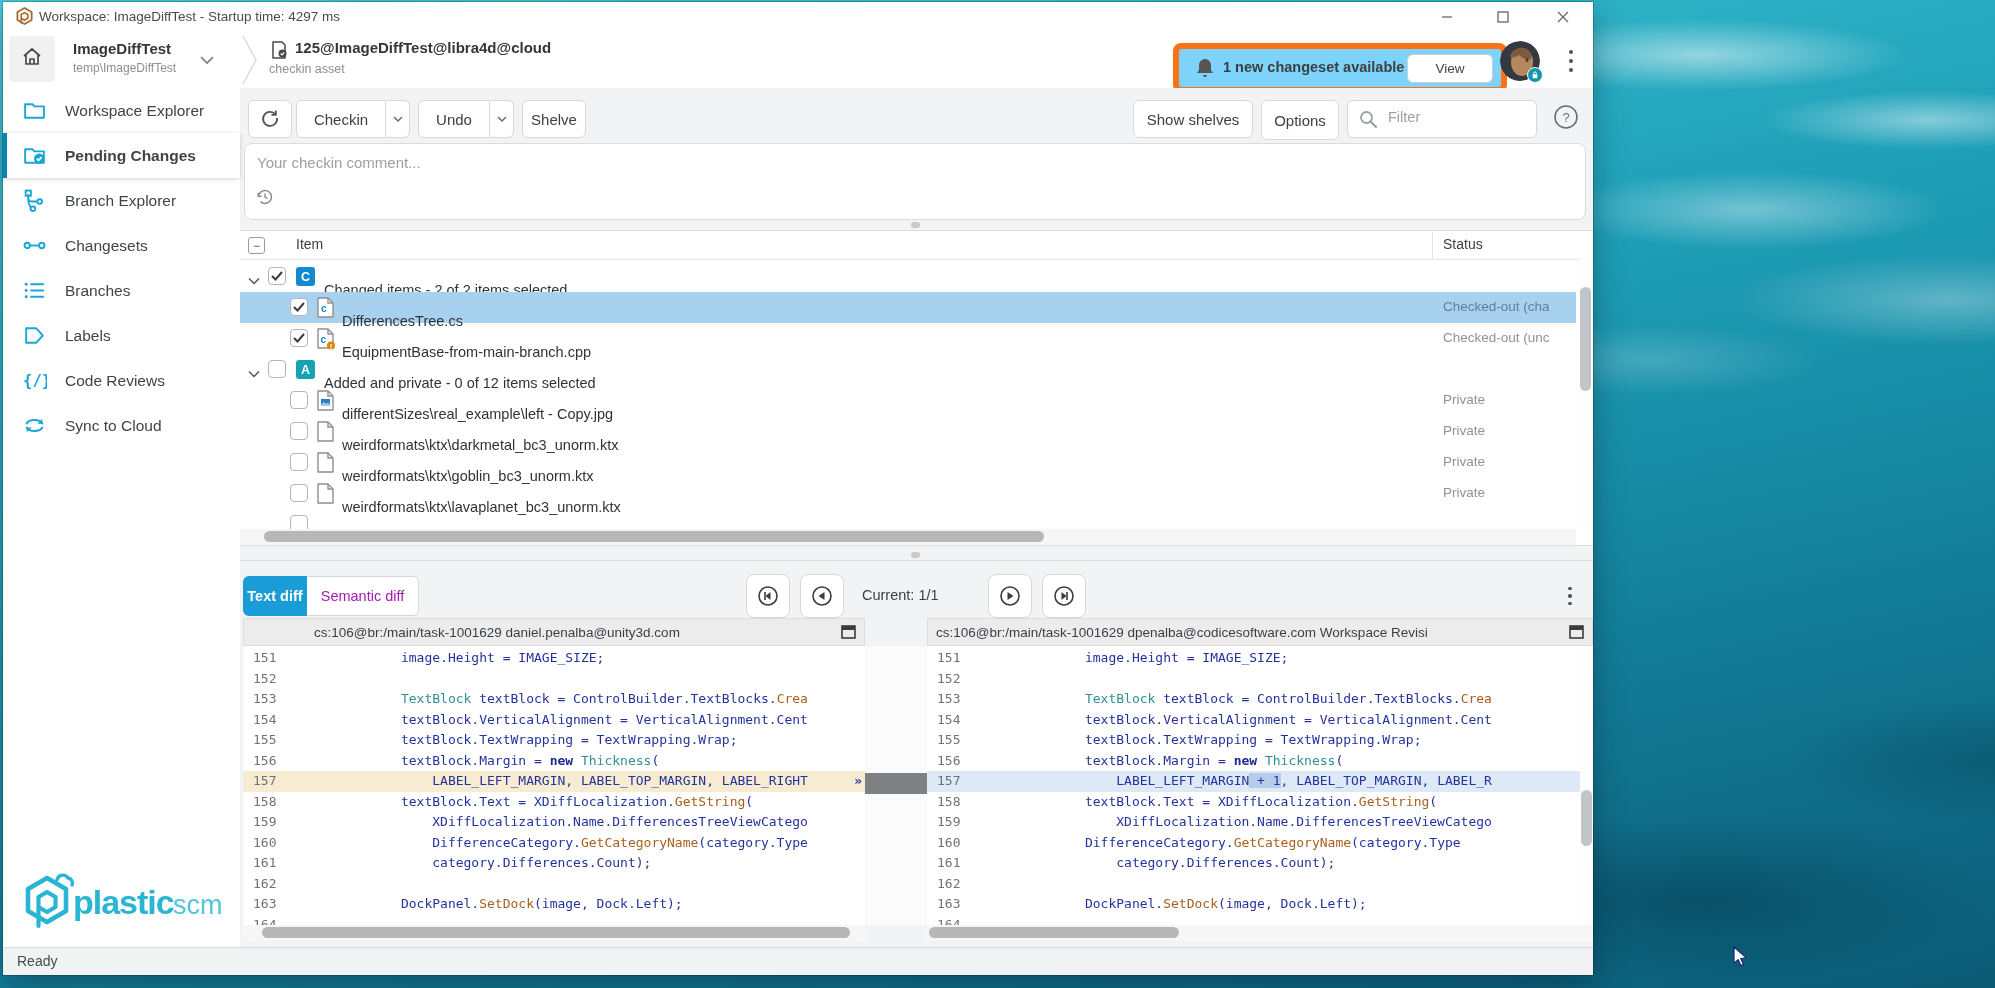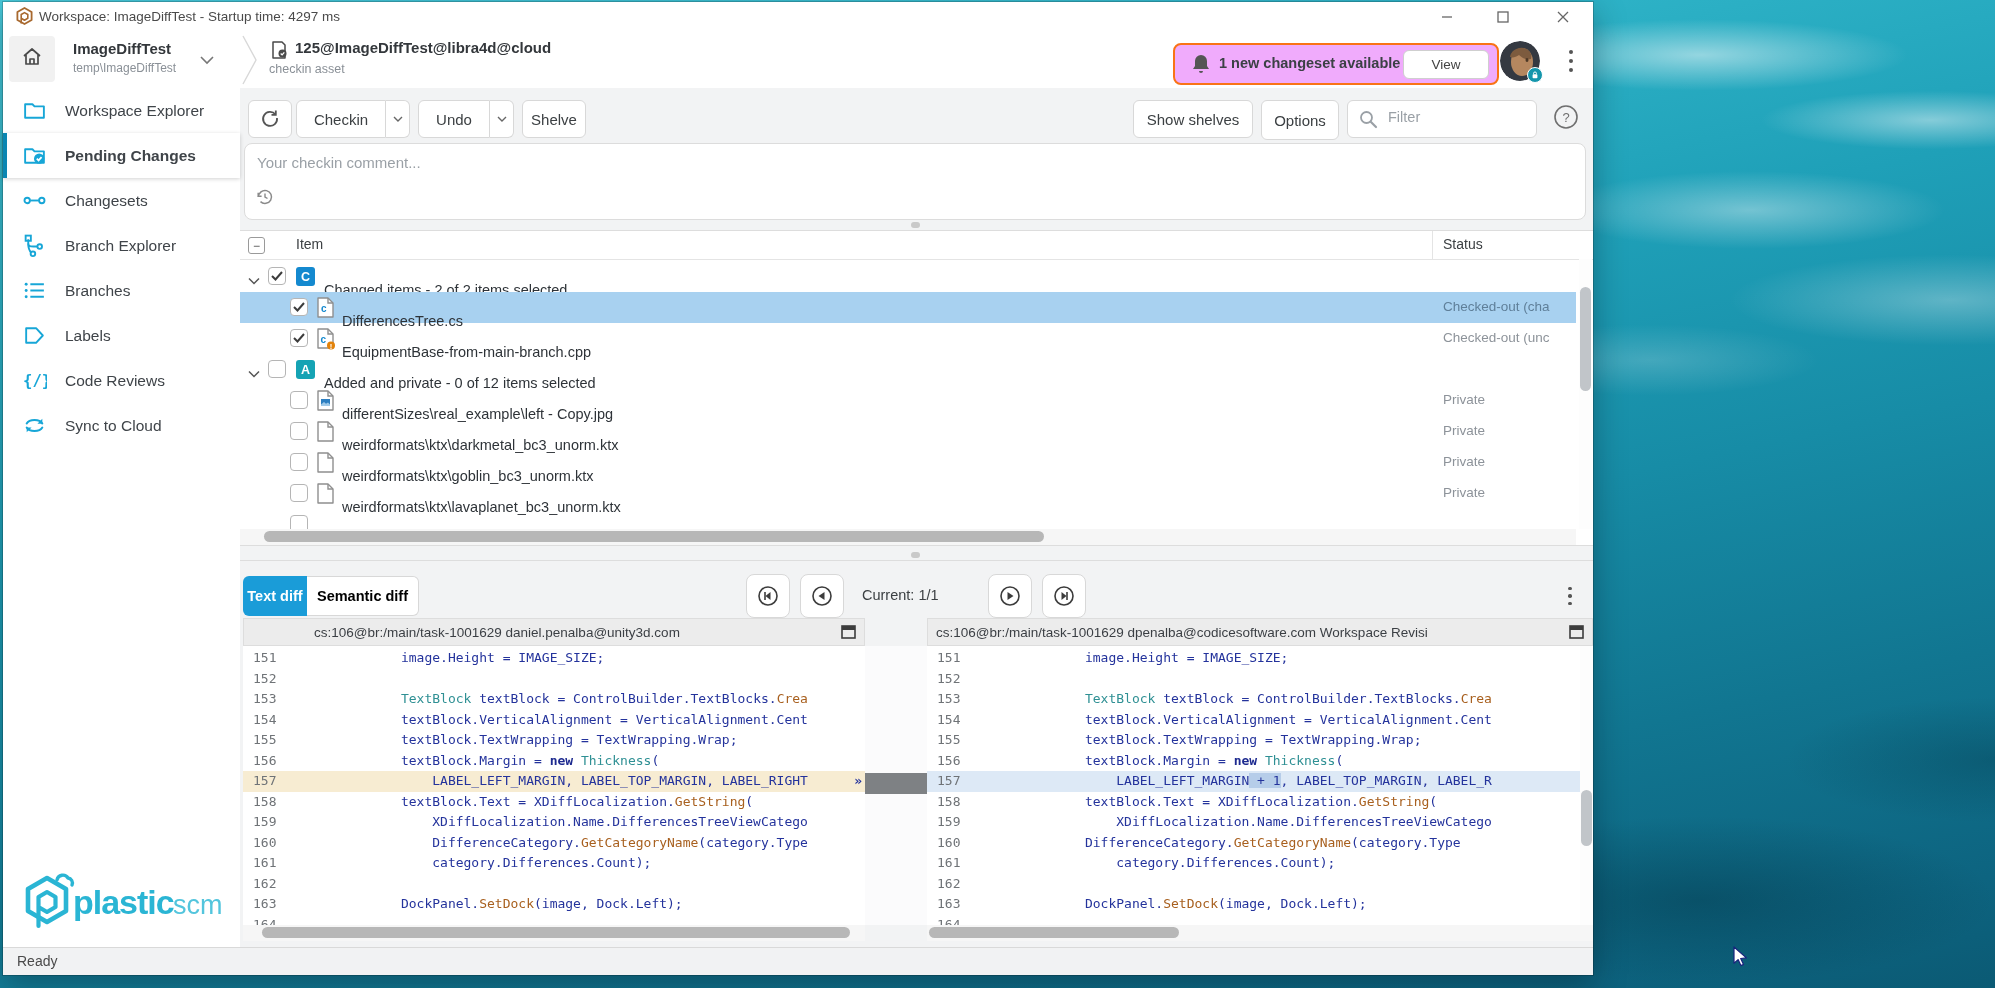--- a/index.html
+++ b/index.html
@@ -24,21 +24,21 @@
   
   .appheader{position:absolute;left:0;top:29px;width:100%;height:57px;background:#fff;border-bottom:1px solid #e4e4e4;}
   .homebtn{position:absolute;left:6px;top:5px;width:46px;height:46px;background:#f1f1f1;border-radius:4px;display:flex;align-items:center;justify-content:center;}
   .wsname{position:absolute;left:70px;top:9px;font-size:15px;font-weight:bold;color:#33373b;}
   .wspath{position:absolute;left:70px;top:30px;font-size:12px;color:#8a9097;}
   .wschev{position:absolute;left:196px;top:20px;color:#777;}
   .crumb{position:absolute;left:238px;top:4px;}
   .repospec{position:absolute;left:292px;top:8px;font-size:15px;font-weight:bold;color:#33373b;}
   .repoaction{position:absolute;left:266px;top:31px;font-size:12.5px;color:#8a9097;}
   .ciicon{position:absolute;left:266px;top:9px;}
-  .notif{position:absolute;left:1170px;top:12px;width:322px;height:38px;background:#f0abfc;border:2px solid #f97316;border-radius:8px;}
+  .notif{position:absolute;left:1170px;top:12px;width:322px;height:38px;background:#7dd3fc;border:6px solid #f97316;border-radius:8px;}
   .notif .ntext{position:absolute;left:44px;top:10px;font-size:14.5px;font-weight:bold;color:#3b4045;}
   .viewbtn{position:absolute;right:8px;top:5px;width:84px;height:27px;background:#fff;border:1px solid #cfcfcf;border-radius:6px;
     font-size:13.5px;color:#444;display:flex;align-items:center;justify-content:center;}
   .avatar{position:absolute;left:1497px;top:10px;width:40px;height:40px;border-radius:50%;overflow:hidden;}
   .avbadge{position:absolute;left:1524px;top:36px;width:14px;height:14px;border-radius:50%;background:#1496ac;border:1.5px solid #fff;display:flex;align-items:center;justify-content:center;}
   .kebab{position:absolute;left:1553px;top:13px;width:30px;height:34px;display:flex;flex-direction:column;align-items:center;justify-content:center;gap:5px;}
   .kebab i{width:4px;height:4px;border-radius:50%;background:#555;}
   
   .sidebar{position:absolute;left:0;top:86px;width:237px;height:859px;background:#fff;border-right:1px solid #e8e8e8;}
   .sbitem{position:relative;height:45px;display:flex;align-items:center;}
@@ -82,21 +82,21 @@
     display:flex;align-items:center;justify-content:center;}
   .chev{position:absolute;left:8px;top:10px;}
   .vscroll{position:absolute;right:1px;top:28px;width:13px;bottom:16px;background:#fdfdfd;}
   .vthumb{position:absolute;left:1px;width:11px;border-radius:6px;background:#c1c5c9;}
   .hscroll{position:absolute;left:0;bottom:0;height:16px;background:#f6f6f6;}
   .hthumb{position:absolute;top:2px;height:11px;border-radius:6px;background:#b7b7b7;}
   
   .difftoolbar{position:absolute;left:0;top:472px;width:1353px;height:58px;border-top:1px solid #ddd;}
   .tab{position:absolute;top:15px;height:40px;display:flex;align-items:center;justify-content:center;font-size:14.5px;box-sizing:border-box;}
   .tab.active{background:#1a9cd8;color:#fff;border-radius:6px 0 0 6px;font-weight:bold;}
-  .tab.inactive{background:#fff;color:#000000;border:1px solid #d8d8d8;border-left:none;border-radius:0 6px 6px 0;font-weight:bold;}
+  .tab.inactive{background:#fff;color:#a21caf;border:1px solid #d8d8d8;border-left:none;border-radius:0 6px 6px 0;}
   .navbtn{position:absolute;top:13px;width:44px;height:44px;background:#fff;border:1px solid #d8d8d8;border-radius:8px;
     display:flex;align-items:center;justify-content:center;box-sizing:border-box;}
   .currlabel{position:absolute;top:26px;font-size:14.5px;color:#3c4043;}
   .kebab2{position:absolute;left:1322px;top:20px;width:16px;height:30px;display:flex;flex-direction:column;align-items:center;justify-content:center;gap:4px;}
   .kebab2 i{width:3.5px;height:3.5px;border-radius:50%;background:#555;}
   .panehead{position:absolute;top:530px;height:28px;background:#ececec;border:1px solid #ddd;box-sizing:border-box;font-size:13.5px;color:#3b3f44;overflow:hidden;white-space:nowrap;}
   .panehead .phtext{position:absolute;top:6px;}
   .winicon{position:absolute;right:8px;top:6px;}
   .codepane{position:absolute;top:558px;height:279px;background:#fff;overflow:hidden;font-family:"DejaVu Sans Mono",monospace;font-size:13px;}
   .gutterpane{position:absolute;left:625px;top:558px;width:62px;height:279px;background:#fbfbfc;}
@@ -220,41 +220,41 @@
                 <circle cx="16.5" cy="15" r="5" fill="#17a6d7"></circle>
                 <path d="M14.2 15l1.7 1.7 2.9-3.1" fill="none" stroke="#fff" stroke-width="1.7"></path>
               </svg>
             </span>
             <span class="sblabel">Pending Changes</span>
           </div>
           <div class="sbitem">
             <span class="sbicon">
               <svg width="25" height="25" viewBox="0 0 24 24">
                 <g fill="none" stroke="#17a6d7" stroke-width="1.8">
-                  <circle cx="5" cy="12" r="2.6"></circle>
-                  <circle cx="19" cy="12" r="2.6"></circle>
-                  <line x1="7.8" y1="12" x2="16.2" y2="12"></line>
-                </g>
-              </svg>
-            </span>
-            <span class="sblabel">Changesets</span>
-          </div>
-          <div class="sbitem">
-            <span class="sbicon">
-              <svg width="25" height="25" viewBox="0 0 24 24">
-                <g fill="none" stroke="#17a6d7" stroke-width="1.8">
                   <path d="M6 6v4c0 3 2 3 5 3h4"></path>
                   <path d="M6 10c0 5 1 7 3 9"></path>
                   <rect x="3.5" y="2.5" width="5" height="5"></rect>
                   <circle cx="17" cy="13" r="2.2"></circle>
                   <circle cx="10.5" cy="20" r="2.2"></circle>
                 </g>
               </svg>
             </span>
             <span class="sblabel">Branch Explorer</span>
+          </div>
+          <div class="sbitem">
+            <span class="sbicon">
+              <svg width="25" height="25" viewBox="0 0 24 24">
+                <g fill="none" stroke="#17a6d7" stroke-width="1.8">
+                  <circle cx="5" cy="12" r="2.6"></circle>
+                  <circle cx="19" cy="12" r="2.6"></circle>
+                  <line x1="7.8" y1="12" x2="16.2" y2="12"></line>
+                </g>
+              </svg>
+            </span>
+            <span class="sblabel">Changesets</span>
           </div>
           <div class="sbitem">
             <span class="sbicon">
               <svg width="25" height="25" viewBox="0 0 24 24">
                 <g stroke="#17a6d7" stroke-width="1.9">
                   <line x1="8" y1="6" x2="21" y2="6"></line>
                   <line x1="8" y1="12" x2="21" y2="12"></line>
                   <line x1="8" y1="18" x2="21" y2="18"></line>
                 </g>
                 <g fill="#17a6d7">

